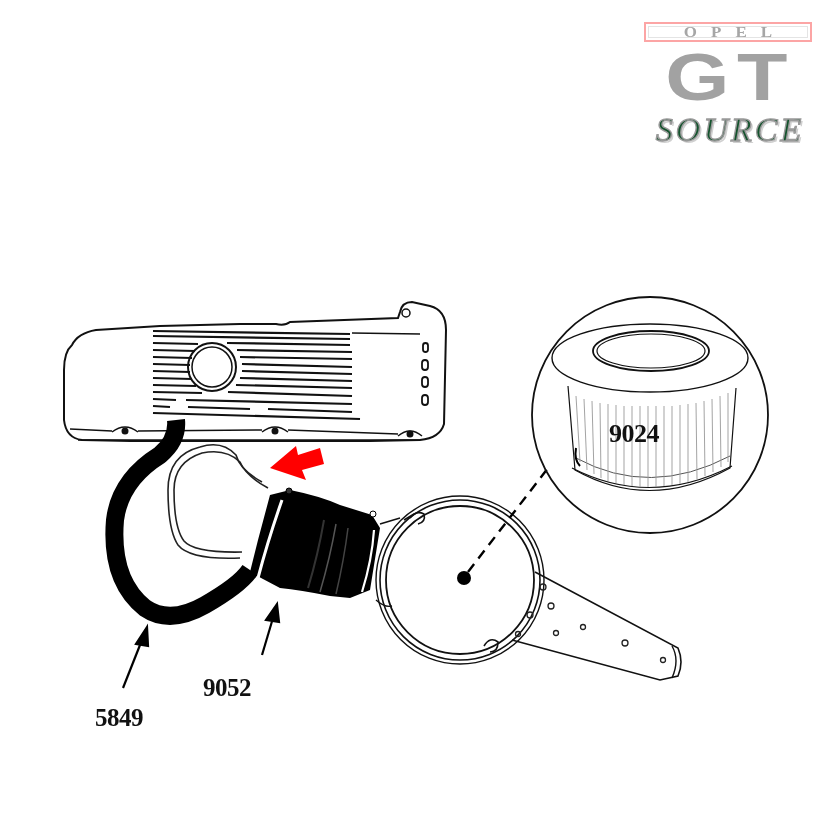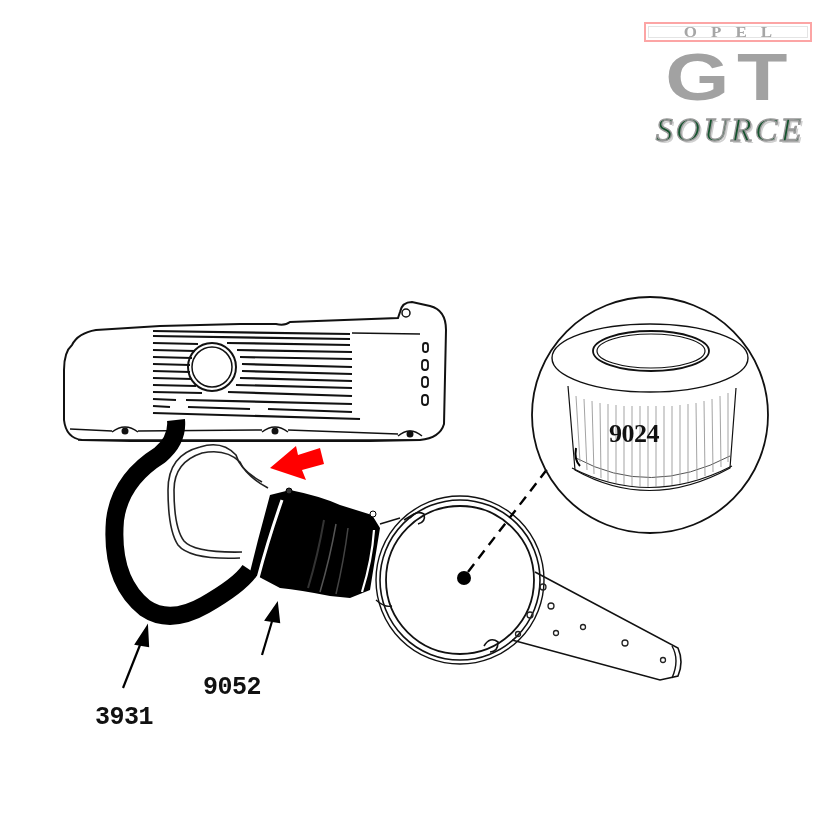--- a/index.html
+++ b/index.html
@@ -3,21 +3,21 @@
   <meta charset="utf-8">
   <style>
     html, body { margin: 0; padding: 0; background: #ffffff; }
     body { width: 840px; height: 840px; position: relative; overflow: hidden; font-family: "Liberation Serif", serif; }
     .canvas { position: absolute; left: 0; top: 0; width: 840px; height: 840px; }
     .logo { position: absolute; left: 630px; top: 18px; width: 200px; height: 140px; }
     .logo-opel-box { position: absolute; left: 14px; top: 4px; width: 168px; height: 20px; border: 2px solid #fca5a5; box-sizing: border-box; outline: 1px solid #e4e4e4; outline-offset: -5px; text-align: center; }
     .logo-opel-text { font-family: "Liberation Serif", serif; font-size: 17px; line-height: 16px; letter-spacing: 14px; color: #a6a6a6; padding-left: 14px; font-weight: bold; transform: scaleY(0.8); display: inline-block; }
     .logo-gt { position: absolute; left: 10px; top: 28px; width: 180px; text-align: center; font-family: "Liberation Sans", sans-serif; font-weight: bold; font-size: 66px; line-height: 62px; color: #a2a2a2; letter-spacing: 6px; transform: scaleX(1.25); transform-origin: center; }
     .logo-source { position: absolute; left: 0px; top: 92px; width: 200px; text-align: center; font-family: Liberation Serif, serif; font-style: italic; font-size: 34px; line-height: 40px; color: #14532d; letter-spacing: 3px; -webkit-text-stroke: 1.4px #9a9a9a; text-shadow: 2px 2px 0 #d0d0d0; }
-    .part-label { position: absolute; font-family: Liberation Mono, monospace; font-weight: bold; color: #111; font-size: 25px; line-height: 26px; letter-spacing: -0.5px; }
+    .part-label { position: absolute; font-family: Liberation Serif, serif; font-weight: bold; color: #111; font-size: 25px; line-height: 26px; letter-spacing: -0.5px; }
     .callout-label { position: absolute; font-family: "Liberation Serif", serif; font-weight: bold; color: #111; font-size: 26px; line-height: 32px; letter-spacing: -0.5px; }
   </style>
 </head>
 <body>
 
 <div class="canvas">
 
   <div class="logo">
     <div class="logo-opel-box">
       <span class="logo-opel-text">OPEL</span>
@@ -172,17 +172,17 @@
     </g>
 
     <g stroke="#000" stroke-width="2.2" fill="#000">
       <line x1="123" y1="688" x2="142" y2="640"></line>
       <polygon points="147,627 136,644 148,646"></polygon>
       <line x1="262" y1="655" x2="273" y2="618"></line>
       <polygon points="277,604 266,620 279,622"></polygon>
     </g>
   </svg>
 
-  <div class="part-label" style="left:95px; top:705px;">3931</div>
+  <div class="part-label" style="left:95px; top:705px;">5849</div>
   <div class="part-label" style="left:203px; top:675px;">9052</div>
   <div class="callout-label" style="left:593px; top:418px;margin-left:16px;">9024</div>
 
 </div>
 
 </body></html>

